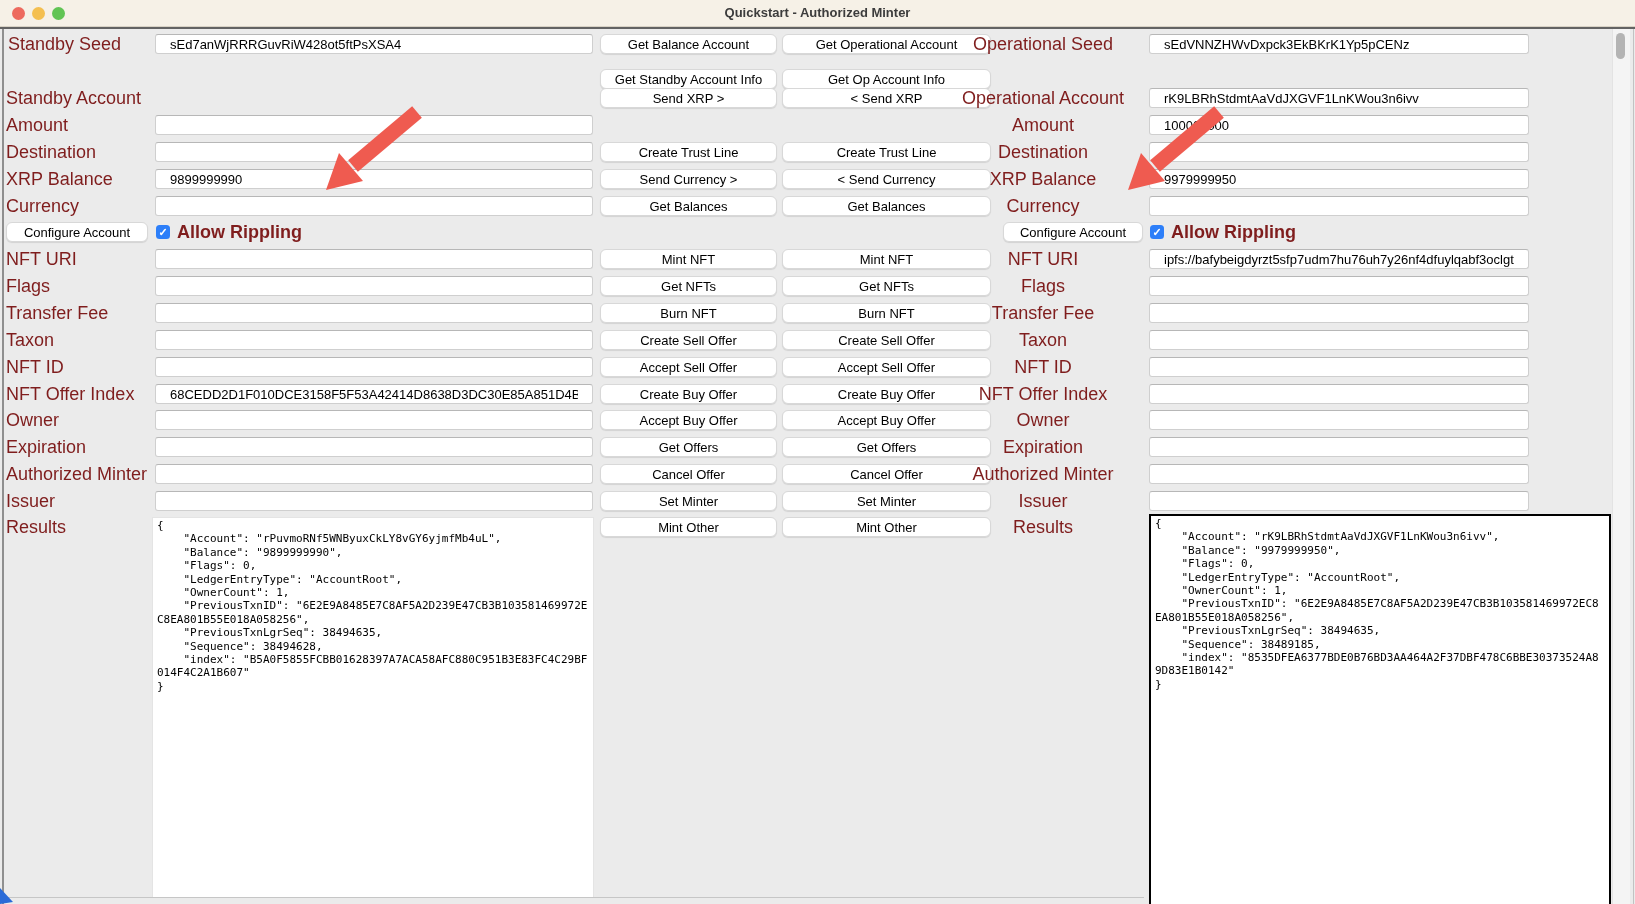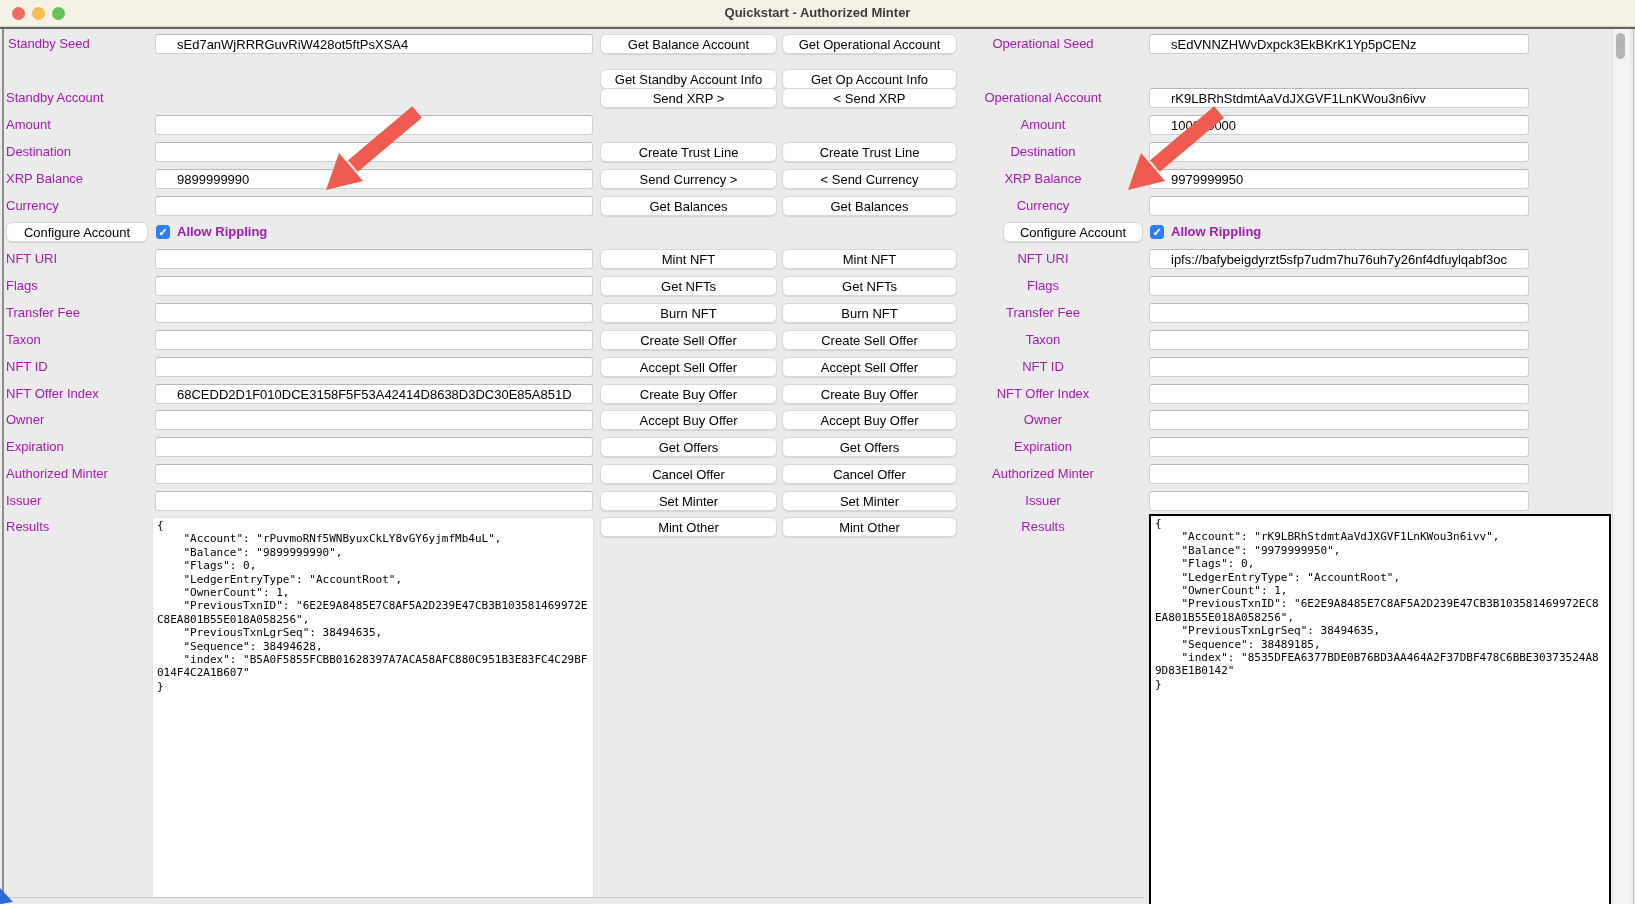--- a/index.html
+++ b/index.html
@@ -13,35 +13,35 @@
   .tl.red{left:12px;background:#ed6a5e;}
   .tl.yellow{left:32px;background:#f4bf50;}
   .tl.green{left:52px;background:#61c454;}
   .darkline{position:absolute;top:27px;left:0;right:0;height:2px;background:#636363;z-index:5;}
   .edgeL{position:absolute;left:2px;top:29px;bottom:0;width:2px;background:#8f8f8f;}
   .edgeR{position:absolute;right:1px;top:29px;bottom:0;width:1px;background:#c2c2c2;}
   .bline{position:absolute;left:4px;top:897px;width:1140px;height:1px;background:#c6c6c6;}
 
   
   .row{position:absolute;left:0;width:100%;height:20px;}
-  .lab{position:absolute;height:20px;line-height:20px;font-size:13px;color:#a21caf;white-space:nowrap;}
+  .lab{position:absolute;height:20px;line-height:20px;font-size:18px;color:#7f1d1d;white-space:nowrap;}
   .ll{left:6px;width:142px;text-align:left;}
   .ll.first{text-align:left;left:8px;}
   .rl{left:943px;width:200px;text-align:center;}
   .inp{position:absolute;height:20px;box-sizing:border-box;background:#fff;
        border:1px solid #cfcfcf;border-top-color:#b7b7b7;border-radius:3px;
-       font-family:"Liberation Sans",sans-serif;font-size:13px;color:#000;padding:0 21px;outline:none;}
+       font-family:"Liberation Sans",sans-serif;font-size:13px;color:#000;padding:0 14px;outline:none;}
   .li{left:155px;width:438px;}
   .ri{left:1149px;width:380px;}
   .btn{position:absolute;height:20px;box-sizing:border-box;background:#fff;
        border:1px solid #d8d8d8;border-radius:6px;box-shadow:0 1px 1px rgba(0,0,0,0.10);
        font-family:"Liberation Sans",sans-serif;font-size:13px;color:#000;text-align:center;
        line-height:17px;cursor:default;}
   .ba{left:600px;width:177px;}
-  .bb{left:782px;width:175px;}
+  .bb{left:782px;width:209px;}
   .cfgL{left:6px;width:142px;}
   .cfgR{left:1003px;width:140px;}
   .cb{position:absolute;top:3px;width:14px;height:14px;border-radius:3.5px;background:#2d7ff9;
       color:#fff;font-size:11px;line-height:14px;text-align:center;font-weight:bold;}
   .cb::after{content:"✓";}
   .cbL{left:156px;} .cbR{left:1150px;}
   .cblab{font-weight:bold;}
   .cblabL{left:177px;} .cblabR{left:1171px;}
 
   

